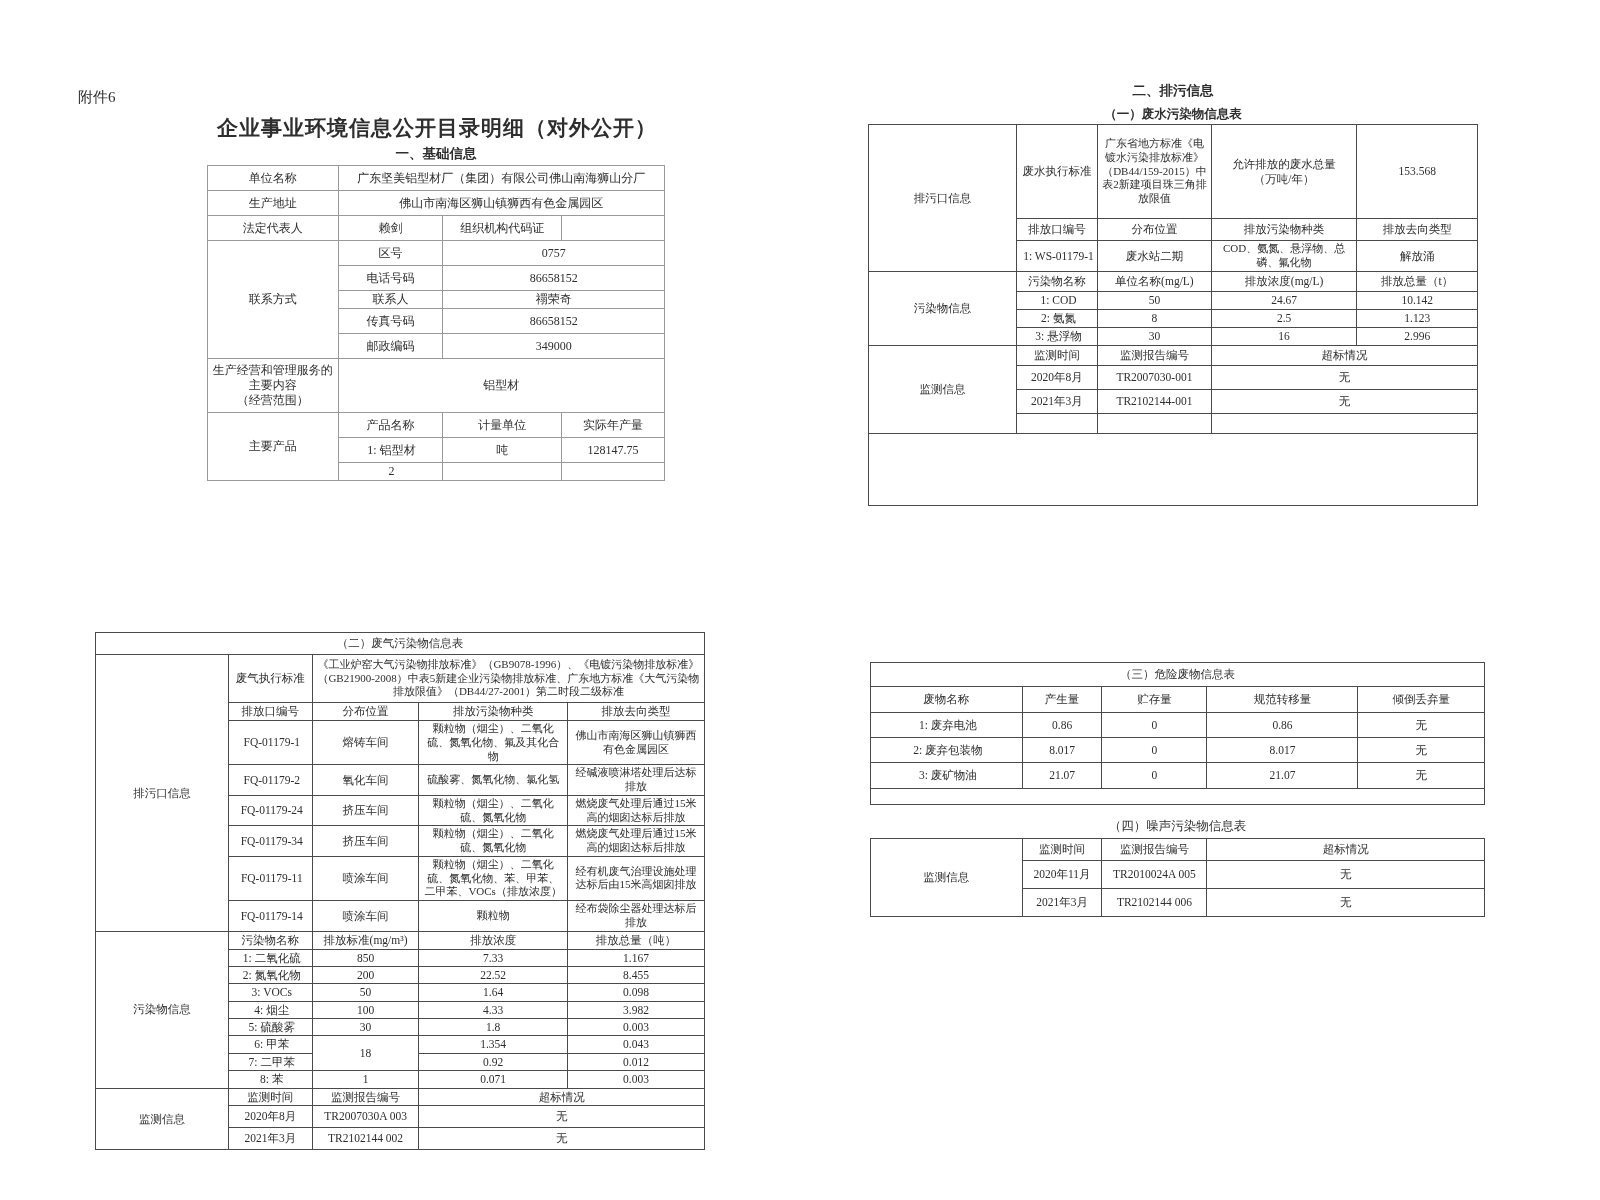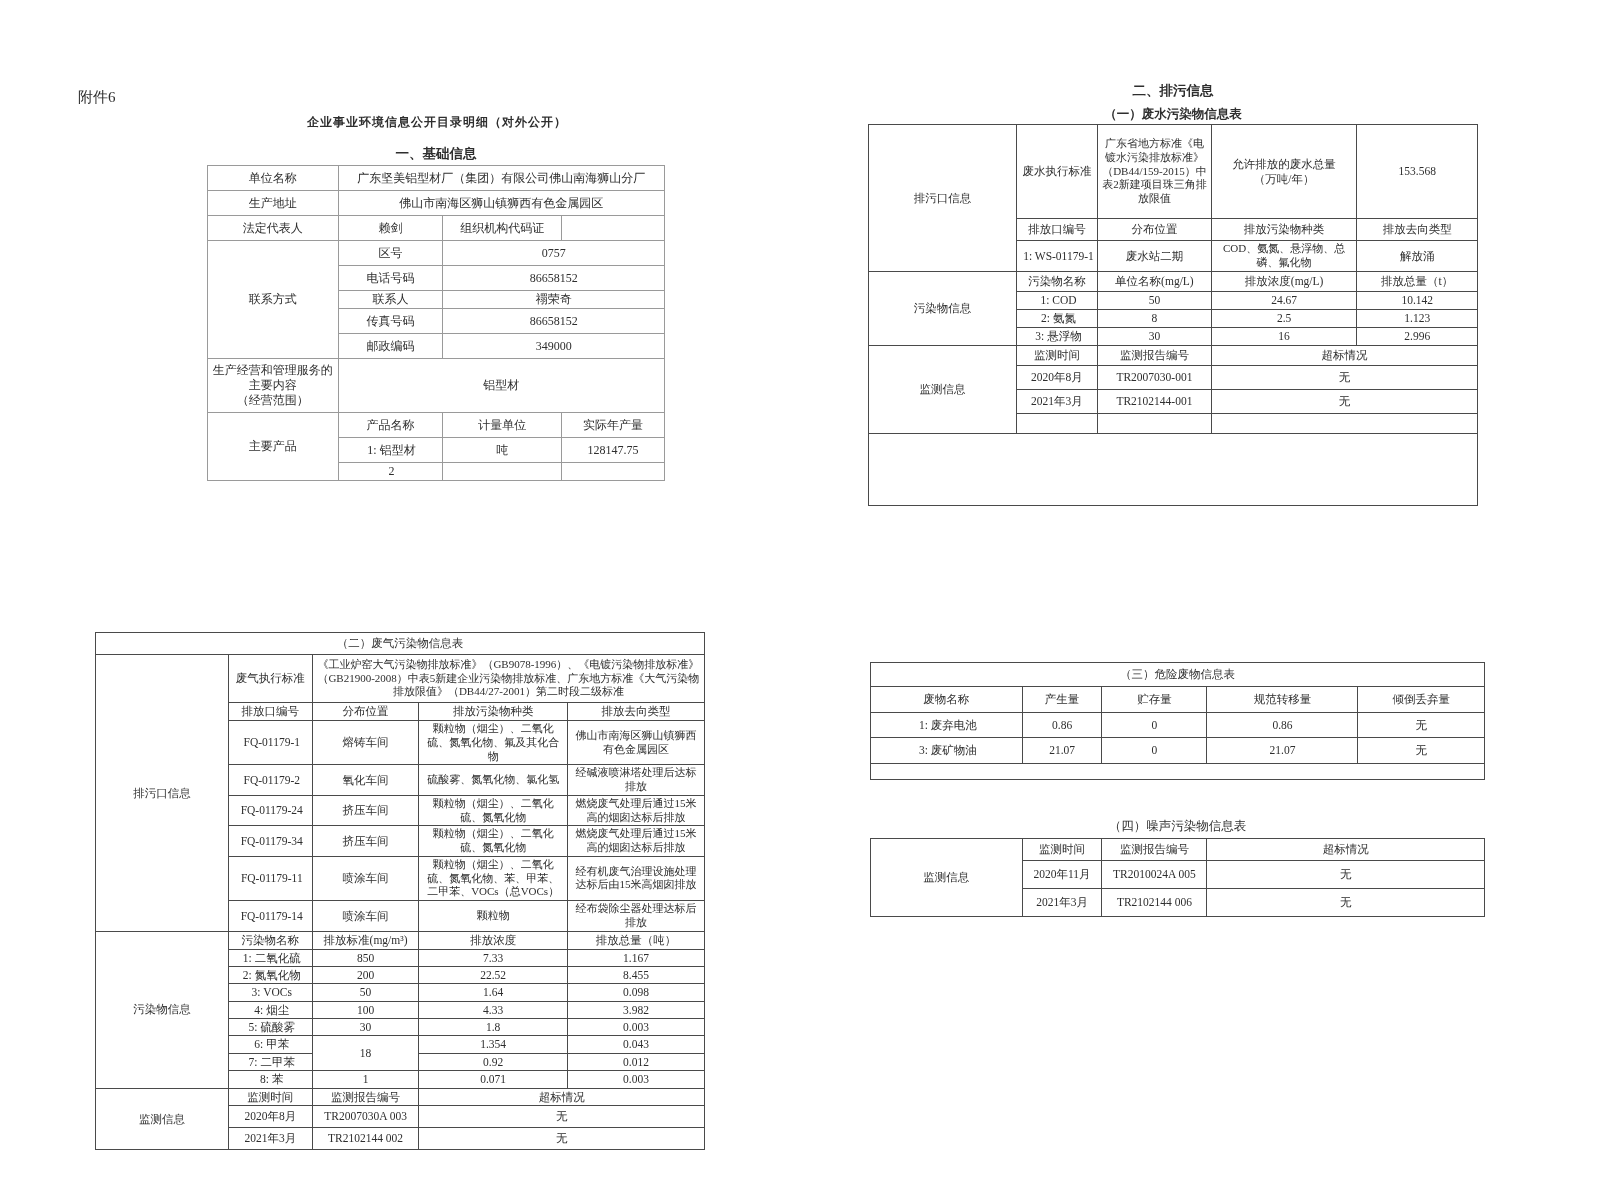--- a/index.html
+++ b/index.html
@@ -11,21 +11,21 @@
   table.doc{border-collapse:collapse;table-layout:fixed;width:100%;}
   table.doc td{border:1px solid #4a4a4a;font-size:11.5px;line-height:1.25;text-align:center;
                vertical-align:middle;padding:1px 3px;overflow:hidden;word-break:break-all;}
   table.doc{border:1.5px solid #333;}
   table.basic{border:none;}
   table.basic td{border:1px solid #9a9a9a;font-size:12px;padding:1px 4px;}
   .pre{white-space:pre-line;}
   .left{text-align:left;padding-left:6px !important;}
   .small{font-size:11px !important;}
   .ttl{font-size:12.5px;}
-  #main-title{font-size:12px;letter-spacing:1px;}
+  #main-title{font-size:21px;letter-spacing:1px;}
   #attachment{font-size:15px;}
   .sec{font-size:13.5px;}
   .subttl{font-size:12.5px;font-weight:bold;}
 </style>
 </head>
 <body>
 
 <div id="canvas">
 
   <div id="attachment" class="abs" style="left:78px;top:88px;">附件6</div>
@@ -235,21 +235,21 @@
       </tr>
       <tr style="height:30px">
         <td class="left">FQ-01179-34</td>
         <td>挤压车间</td>
         <td class="small">颗粒物（烟尘）、二氧化硫、氮氧化物</td>
         <td class="small">燃烧废气处理后通过15米高的烟囱达标后排放</td>
       </tr>
       <tr style="height:40px">
         <td class="left">FQ-01179-11</td>
         <td>喷涂车间</td>
-        <td class="small">颗粒物（烟尘）、二氧化硫、氮氧化物、苯、甲苯、二甲苯、VOCs（总VOCs）</td>
+        <td class="small">颗粒物（烟尘）、二氧化硫、氮氧化物、苯、甲苯、二甲苯、VOCs（排放浓度）</td>
         <td class="small">经有机废气治理设施处理达标后由15米高烟囱排放</td>
       </tr>
       <tr style="height:18px">
         <td class="left">FQ-01179-14</td>
         <td>喷涂车间</td>
         <td class="small">颗粒物</td>
         <td class="small">经布袋除尘器处理达标后排放</td>
       </tr>
       <tr style="height:18px">
         <td rowspan="9">污染物信息</td>
@@ -343,20 +343,27 @@
         <td>产生量</td>
         <td>贮存量</td>
         <td>规范转移量</td>
         <td>倾倒丢弃量</td>
       </tr>
       <tr style="height:25px">
         <td class="left">1: 废弃电池</td>
         <td>0.86</td>
         <td>0</td>
         <td>0.86</td>
+        <td>无</td>
+      </tr>
+      <tr style="height:25px">
+        <td class="left">2: 废弃包装物</td>
+        <td>8.017</td>
+        <td>0</td>
+        <td>8.017</td>
         <td>无</td>
       </tr>
       <tr style="height:26px">
         <td class="left">3: 废矿物油</td>
         <td>21.07</td>
         <td>0</td>
         <td>21.07</td>
         <td>无</td>
       </tr>
       <tr style="height:16px">

